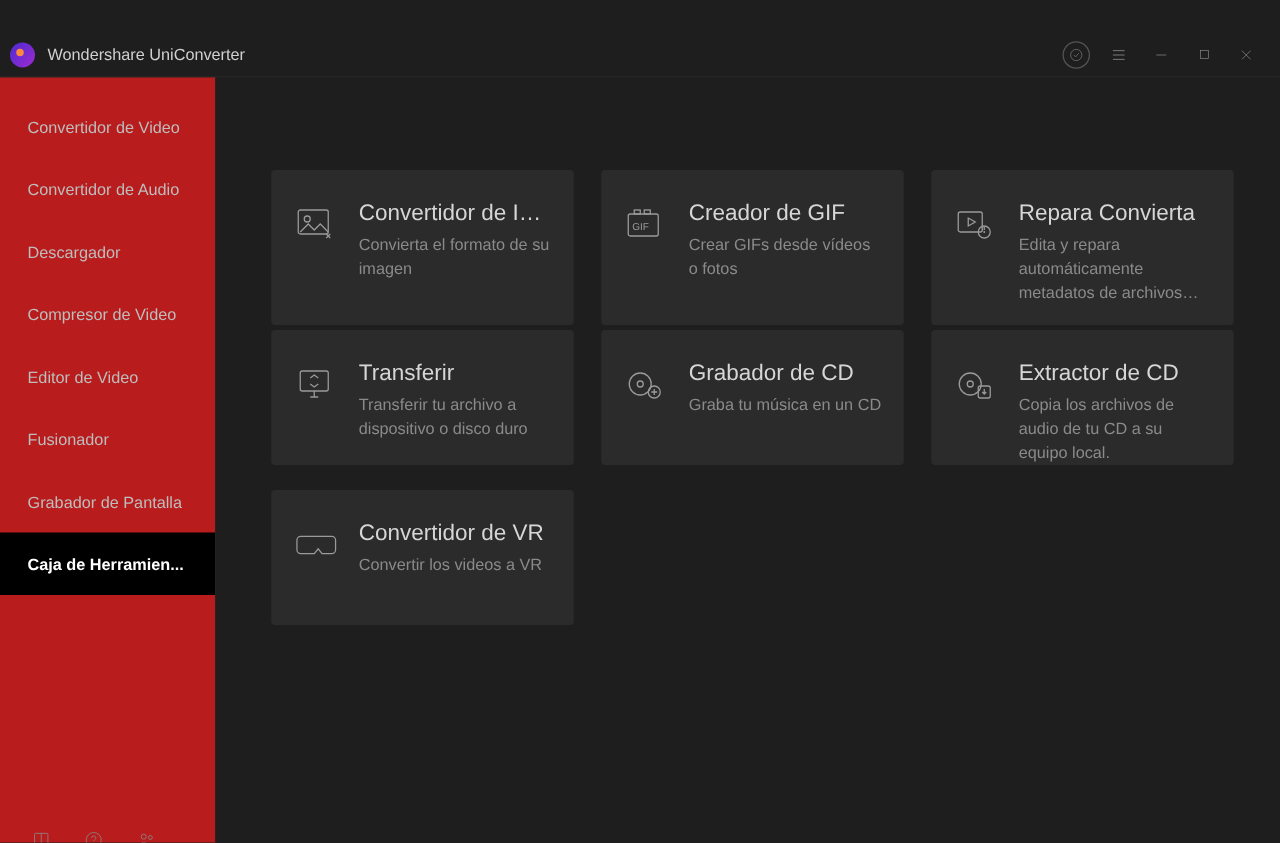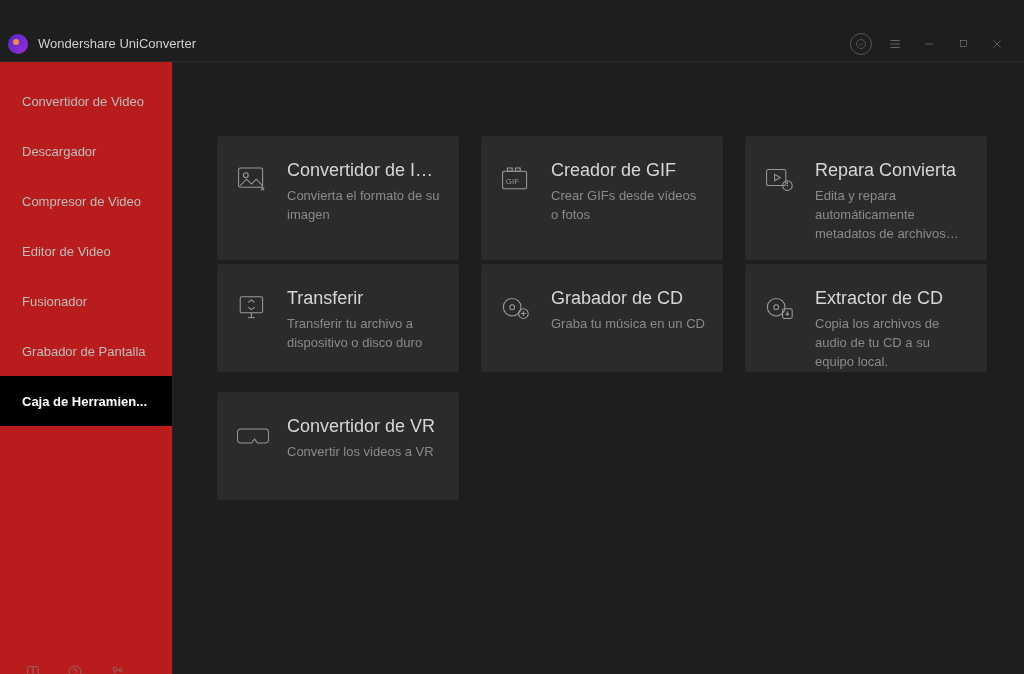--- a/index.html
+++ b/index.html
@@ -157,20 +157,21 @@
         <line x1="19" y1="5" x2="5" y2="19"></line>
       </svg>
   </div>
 </div>
 
 <div class="content">
 
   <div class="sidebar">
     <div class="side-items">
       <div class="side-item">Convertidor de Video</div>
+      <div class="side-item">Convertidor de Audio</div>
       <div class="side-item">Descargador</div>
       <div class="side-item">Compresor de Video</div>
       <div class="side-item">Editor de Video</div>
       <div class="side-item">Fusionador</div>
       <div class="side-item">Grabador de Pantalla</div>
       <div class="side-item active">Caja de Herramien...</div>
     </div>
     <div class="side-footer">
       <div class="ficon">
         <svg width="16" height="16" viewBox="0 0 24 24">

